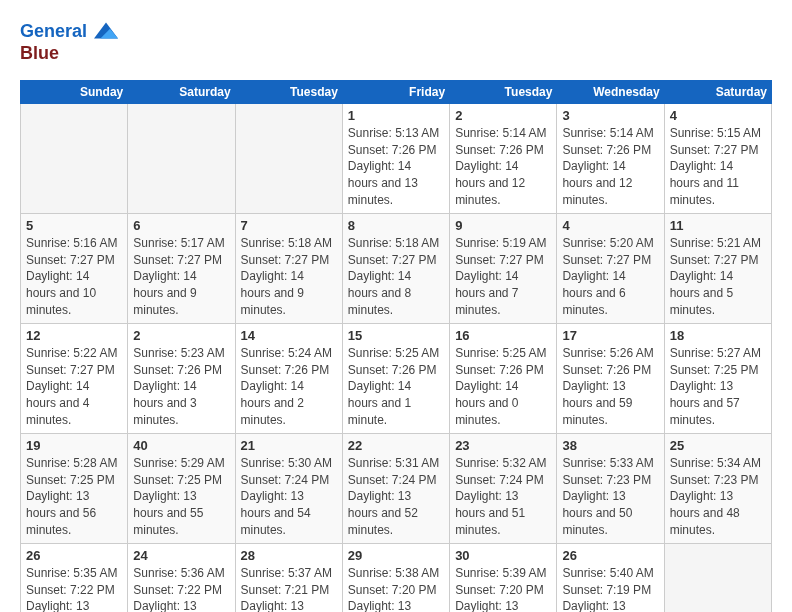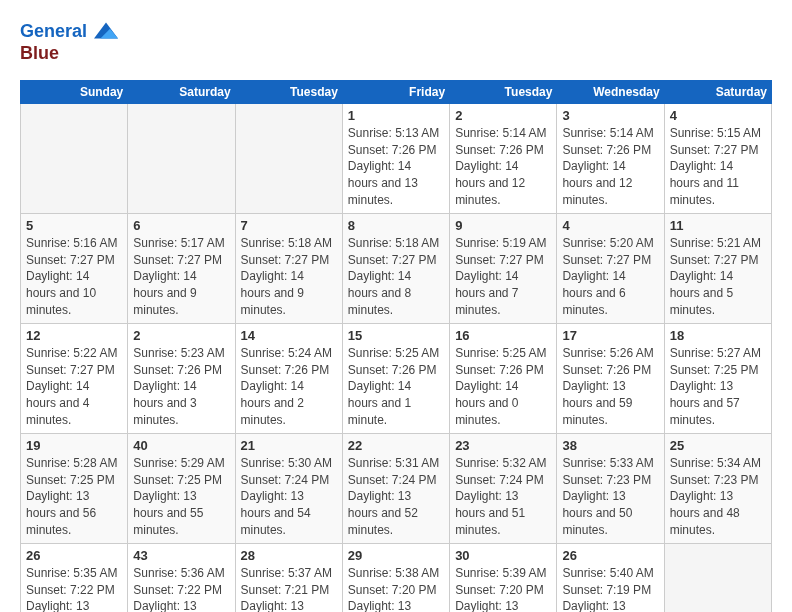--- a/index.html
+++ b/index.html
@@ -238,21 +238,21 @@
           <span class="day-number">25</span>
           <div class="cell-info">Sunrise: 5:34 AM<br>Sunset: 7:23 PM<br>Daylight: 13 hours and 48 minutes.</div>
         </td>
       </tr>
       <tr class="row-odd">
         <td>
           <span class="day-number">26</span>
           <div class="cell-info">Sunrise: 5:35 AM<br>Sunset: 7:22 PM<br>Daylight: 13 hours and 47 minutes.</div>
         </td>
         <td>
-          <span class="day-number">43</span>
+          <span class="day-number">24</span>
           <div class="cell-info">Sunrise: 5:36 AM<br>Sunset: 7:22 PM<br>Daylight: 13 hours and 45 minutes.</div>
         </td>
         <td>
           <span class="day-number">28</span>
           <div class="cell-info">Sunrise: 5:37 AM<br>Sunset: 7:21 PM<br>Daylight: 13 hours and 44 minutes.</div>
         </td>
         <td>
           <span class="day-number">29</span>
           <div class="cell-info">Sunrise: 5:38 AM<br>Sunset: 7:20 PM<br>Daylight: 13 hours and 42 minutes.</div>
         </td>

